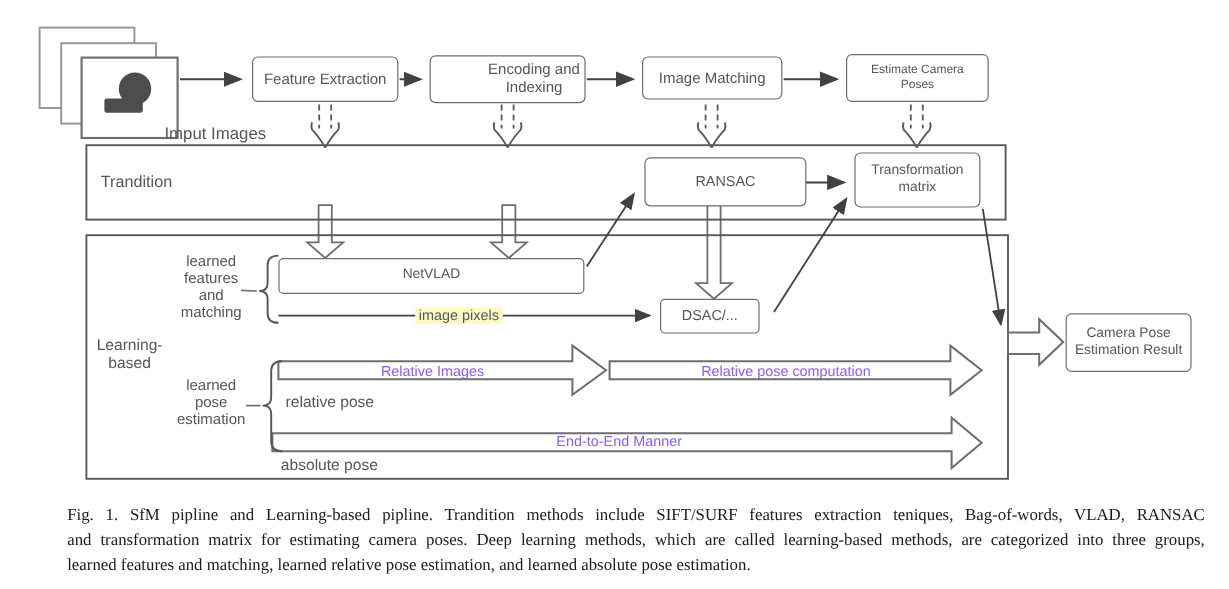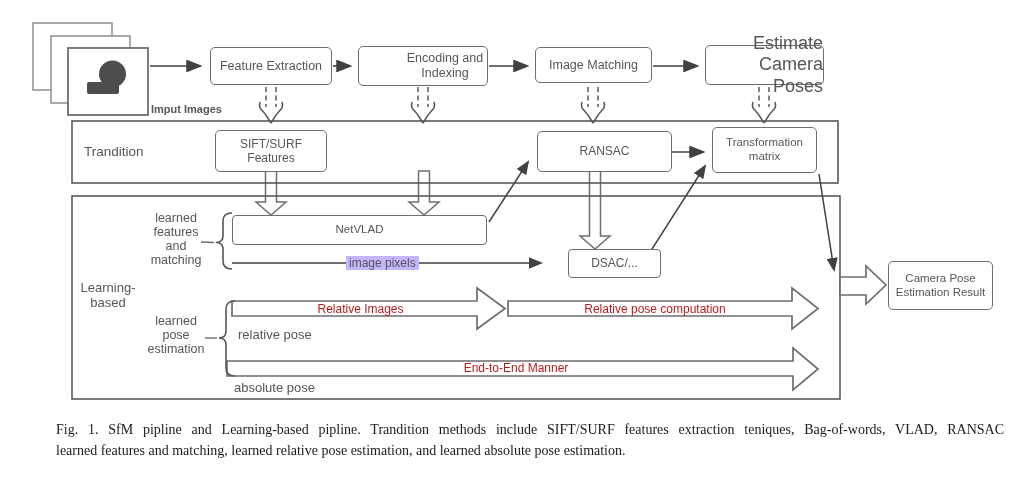--- a/index.html
+++ b/index.html
@@ -5,21 +5,21 @@
   html,body{margin:0;padding:0;background:#fff;}
   .screen{position:relative;width:1024px;height:491px;background:#fff;overflow:hidden;
           font-family:"Liberation Sans",sans-serif;}
   .layer{position:absolute;left:0;top:0;}
   .abs{position:absolute;box-sizing:border-box;}
   .box{border:1.5px solid #6d6e71;border-radius:5px;background:#fff;color:#55565a;
        display:flex;align-items:center;justify-content:center;text-align:center;
        white-space:pre-line;font-size:12px;line-height:1.18;}
   .lbl{color:#55565a;white-space:pre-line;}
   .ctr{text-align:center;}
-  .arrtxt{color:#b91c1c;display:flex;align-items:center;justify-content:center;
+  .arrtxt{color:#8b5cf6;display:flex;align-items:center;justify-content:center;
           text-align:center;font-size:12px;padding-left:12px;}
   .caption{position:absolute;left:44px;top:419px;width:948px;color:#1a1a1a;
            font-family:"Liberation Serif",serif;font-size:14px;line-height:21px;}
   .cap-line{width:100%;margin-left:12px;}
   .just{text-align:justify;text-align-last:justify;}
 </style>
 </head>
 <body>
 
 <div class="screen">
@@ -87,54 +87,53 @@
     <path fill="none" stroke="#55565a" stroke-width="1.6" d="M232,213 Q223,213 223,221 L223,236 Q223,242.5 216,242.5 Q223,242.5 223,249 L223,261 Q223,269 232,269"></path>
     <line x1="201" y1="242" x2="214" y2="242.5" stroke="#6d6e71" stroke-width="1.4"></line>
     <path fill="none" stroke="#55565a" stroke-width="1.6" d="M235,301 Q226,301 226,309 L226,331 Q226,338 219,338 Q226,338 226,345 L226,368 Q226,376 235,376"></path>
     <line x1="205" y1="338" x2="217" y2="338" stroke="#6d6e71" stroke-width="1.4"></line>
   </svg>
 
   <div class="abs box" style="left:210px;top:47px;width:122px;height:38px;font-size:12.5px;">Feature Extraction</div>
   <div class="abs box" style="left:358px;top:46px;width:130px;height:40px;font-size:12.5px;padding-left:44px;">Encoding and
 Indexing</div>
   <div class="abs box" style="left:535px;top:47px;width:117px;height:36px;font-size:12.5px;">Image Matching</div>
-  <div class="abs box" style="left:705px;top:45px;width:119px;height:40px;font-size:18px;text-align:right;">Estimate Camera
+  <div class="abs box" style="left:705px;top:45px;width:119px;height:40px;font-size:10px;">Estimate Camera
 Poses</div>
 
-  <div class="abs lbl" style="left:151px;top:103px;font-size:11px;font-weight:bold;">Imput Images</div>
+  <div class="abs lbl" style="left:137px;top:103px;font-size:14px;">Imput Images</div>
 
   <div class="abs lbl" style="left:84px;top:144px;font-size:13.5px;">Trandition</div>
-  <div class="abs box" style="left:215px;top:130px;width:112px;height:42px;">SIFT/SURF
-Features</div>
   <div class="abs box" style="left:537px;top:131px;width:135px;height:41px;">RANSAC</div>
   <div class="abs box" style="left:712px;top:127px;width:105px;height:46px;font-size:11.5px;">Transformation
 matrix</div>
 
   <div class="abs lbl ctr" style="left:70px;top:280px;width:76px;font-size:13px;line-height:15px;">Learning-
 based</div>
   <div class="abs lbl ctr" style="left:138px;top:211px;width:76px;font-size:12.5px;line-height:14px;">learned
 features
 and
 matching</div>
   <div class="abs lbl ctr" style="left:138px;top:314px;width:76px;font-size:12.5px;line-height:14px;">learned
 pose
 estimation</div>
 
   <div class="abs box" style="left:232px;top:215px;width:255px;height:30px;border-radius:4px;font-size:11.5px;">NetVLAD</div>
-  <div class="abs lbl" style="left:346px;top:256px;font-size:12px;background:#c4b5fd;padding:0 3px;">image pixels</div>
-  <div class="abs box" style="left:568px;top:249px;width:93px;height:29px;border-radius:4px;">DSAC/...</div>
+  <div class="abs lbl" style="left:346px;top:256px;font-size:12px;background:#fef9c3;padding:0 3px;">image pixels</div>
+  <div class="abs box" style="left:550px;top:249px;width:83px;height:29px;border-radius:4px;">DSAC/...</div>
 
   <div class="abs lbl" style="left:238px;top:327px;font-size:13px;">relative pose</div>
   <div class="abs lbl" style="left:234px;top:380px;font-size:13px;">absolute pose</div>
 
   <div class="abs arrtxt" style="left:232px;top:301px;width:245px;height:15px;">Relative Images</div>
   <div class="abs arrtxt" style="left:227px;top:361px;width:566px;height:14px;">End-to-End Manner</div>
   <div class="abs arrtxt" style="left:508px;top:301px;width:282px;height:15px;">Relative pose computation</div>
 
   <div class="abs box" style="left:888px;top:261px;width:105px;height:49px;font-size:11.5px;">Camera Pose
 Estimation Result</div>
 
   <div class="caption">
     <div class="cap-line just">Fig. 1.   SfM pipline and Learning-based pipline. Trandition methods include SIFT/SURF features extraction teniques,  Bag-of-words, VLAD,  RANSAC</div>
+    <div class="cap-line just">and transformation matrix for estimating camera poses. Deep learning methods, which are called learning-based methods, are categorized into three groups,</div>
     <div class="cap-line">learned features and matching, learned relative pose estimation, and learned absolute pose estimation.</div>
   </div>
 
 </div>
 
 </body></html>

